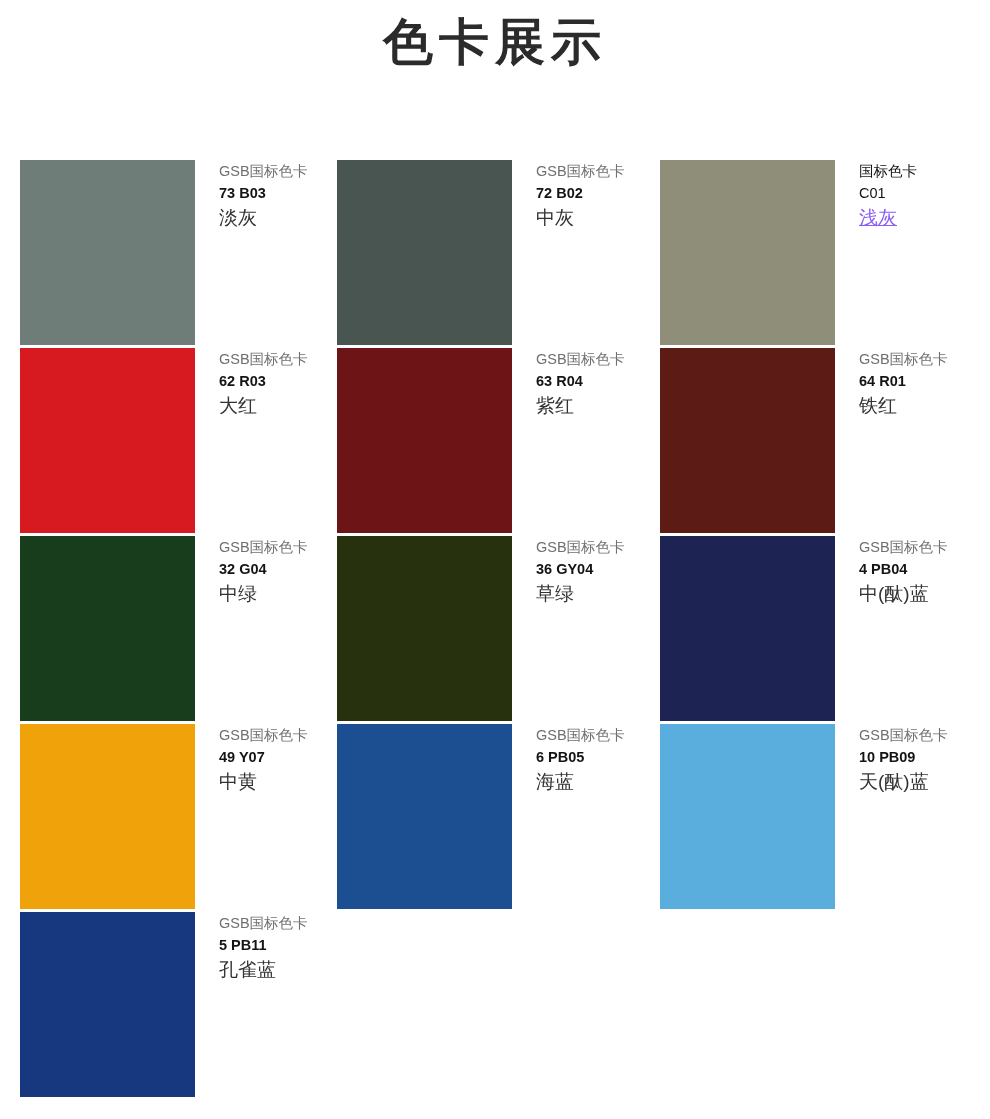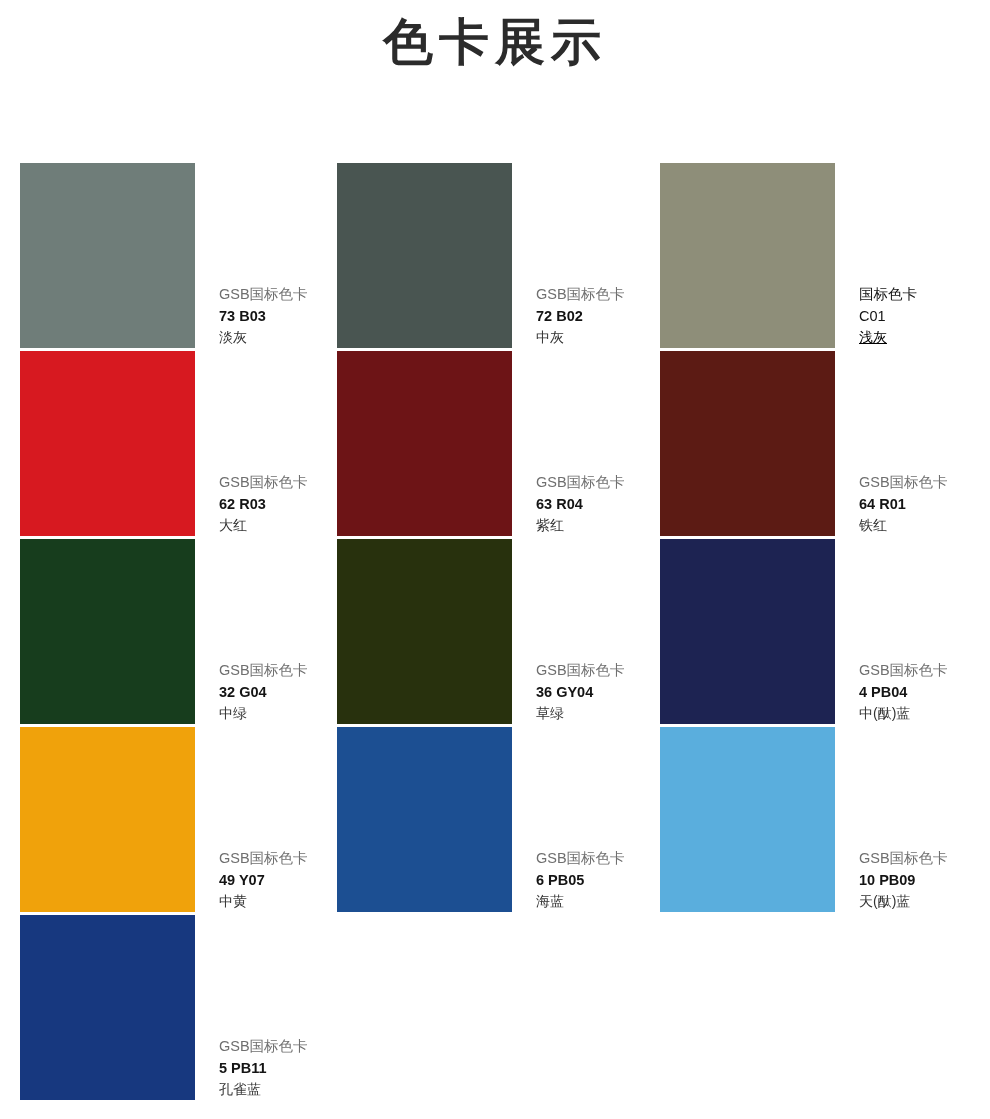--- a/index.html
+++ b/index.html
@@ -51,21 +51,21 @@
     left: 20px;
     top: 160px;
     width: 970px;
     display: grid;
     grid-template-columns: 317px 323px 330px;
     grid-auto-rows: 188px;
   }
 
   .swatch-cell {
     display: flex;
-    align-items: flex-end;
+    align-items: flex-start;
   }
 
   .swatch-chip {
     width: 175px;
     height: 185px;
     flex: 0 0 175px;
     display: block;
   }
 
   .swatch-info {
@@ -84,37 +84,37 @@
     white-space: nowrap;
   }
   .info-code {
     font-size: 14.5px;
     font-weight: bold;
     color: #141414;
     line-height: 1.52;
     white-space: nowrap;
   }
   .info-name {
-    font-size: 14px;
+    font-size: 19px;
     color: #333333;
     line-height: 1.52;
     white-space: nowrap;
   }
 
   
   .swatch-info.plain .info-standard {
     color: #141414;
     font-weight: normal;
   }
   .swatch-info.plain .info-code {
     font-weight: normal;
     color: #141414;
   }
   .swatch-info.plain .info-name {
-    color: #000000;
+    color: #8b5cf6;
     text-decoration: underline;
   }
 
   
   .swatch-info.name-only .info-name {
     color: #141414;
     font-size: 14.5px;
   }
 </style>
 </head>

